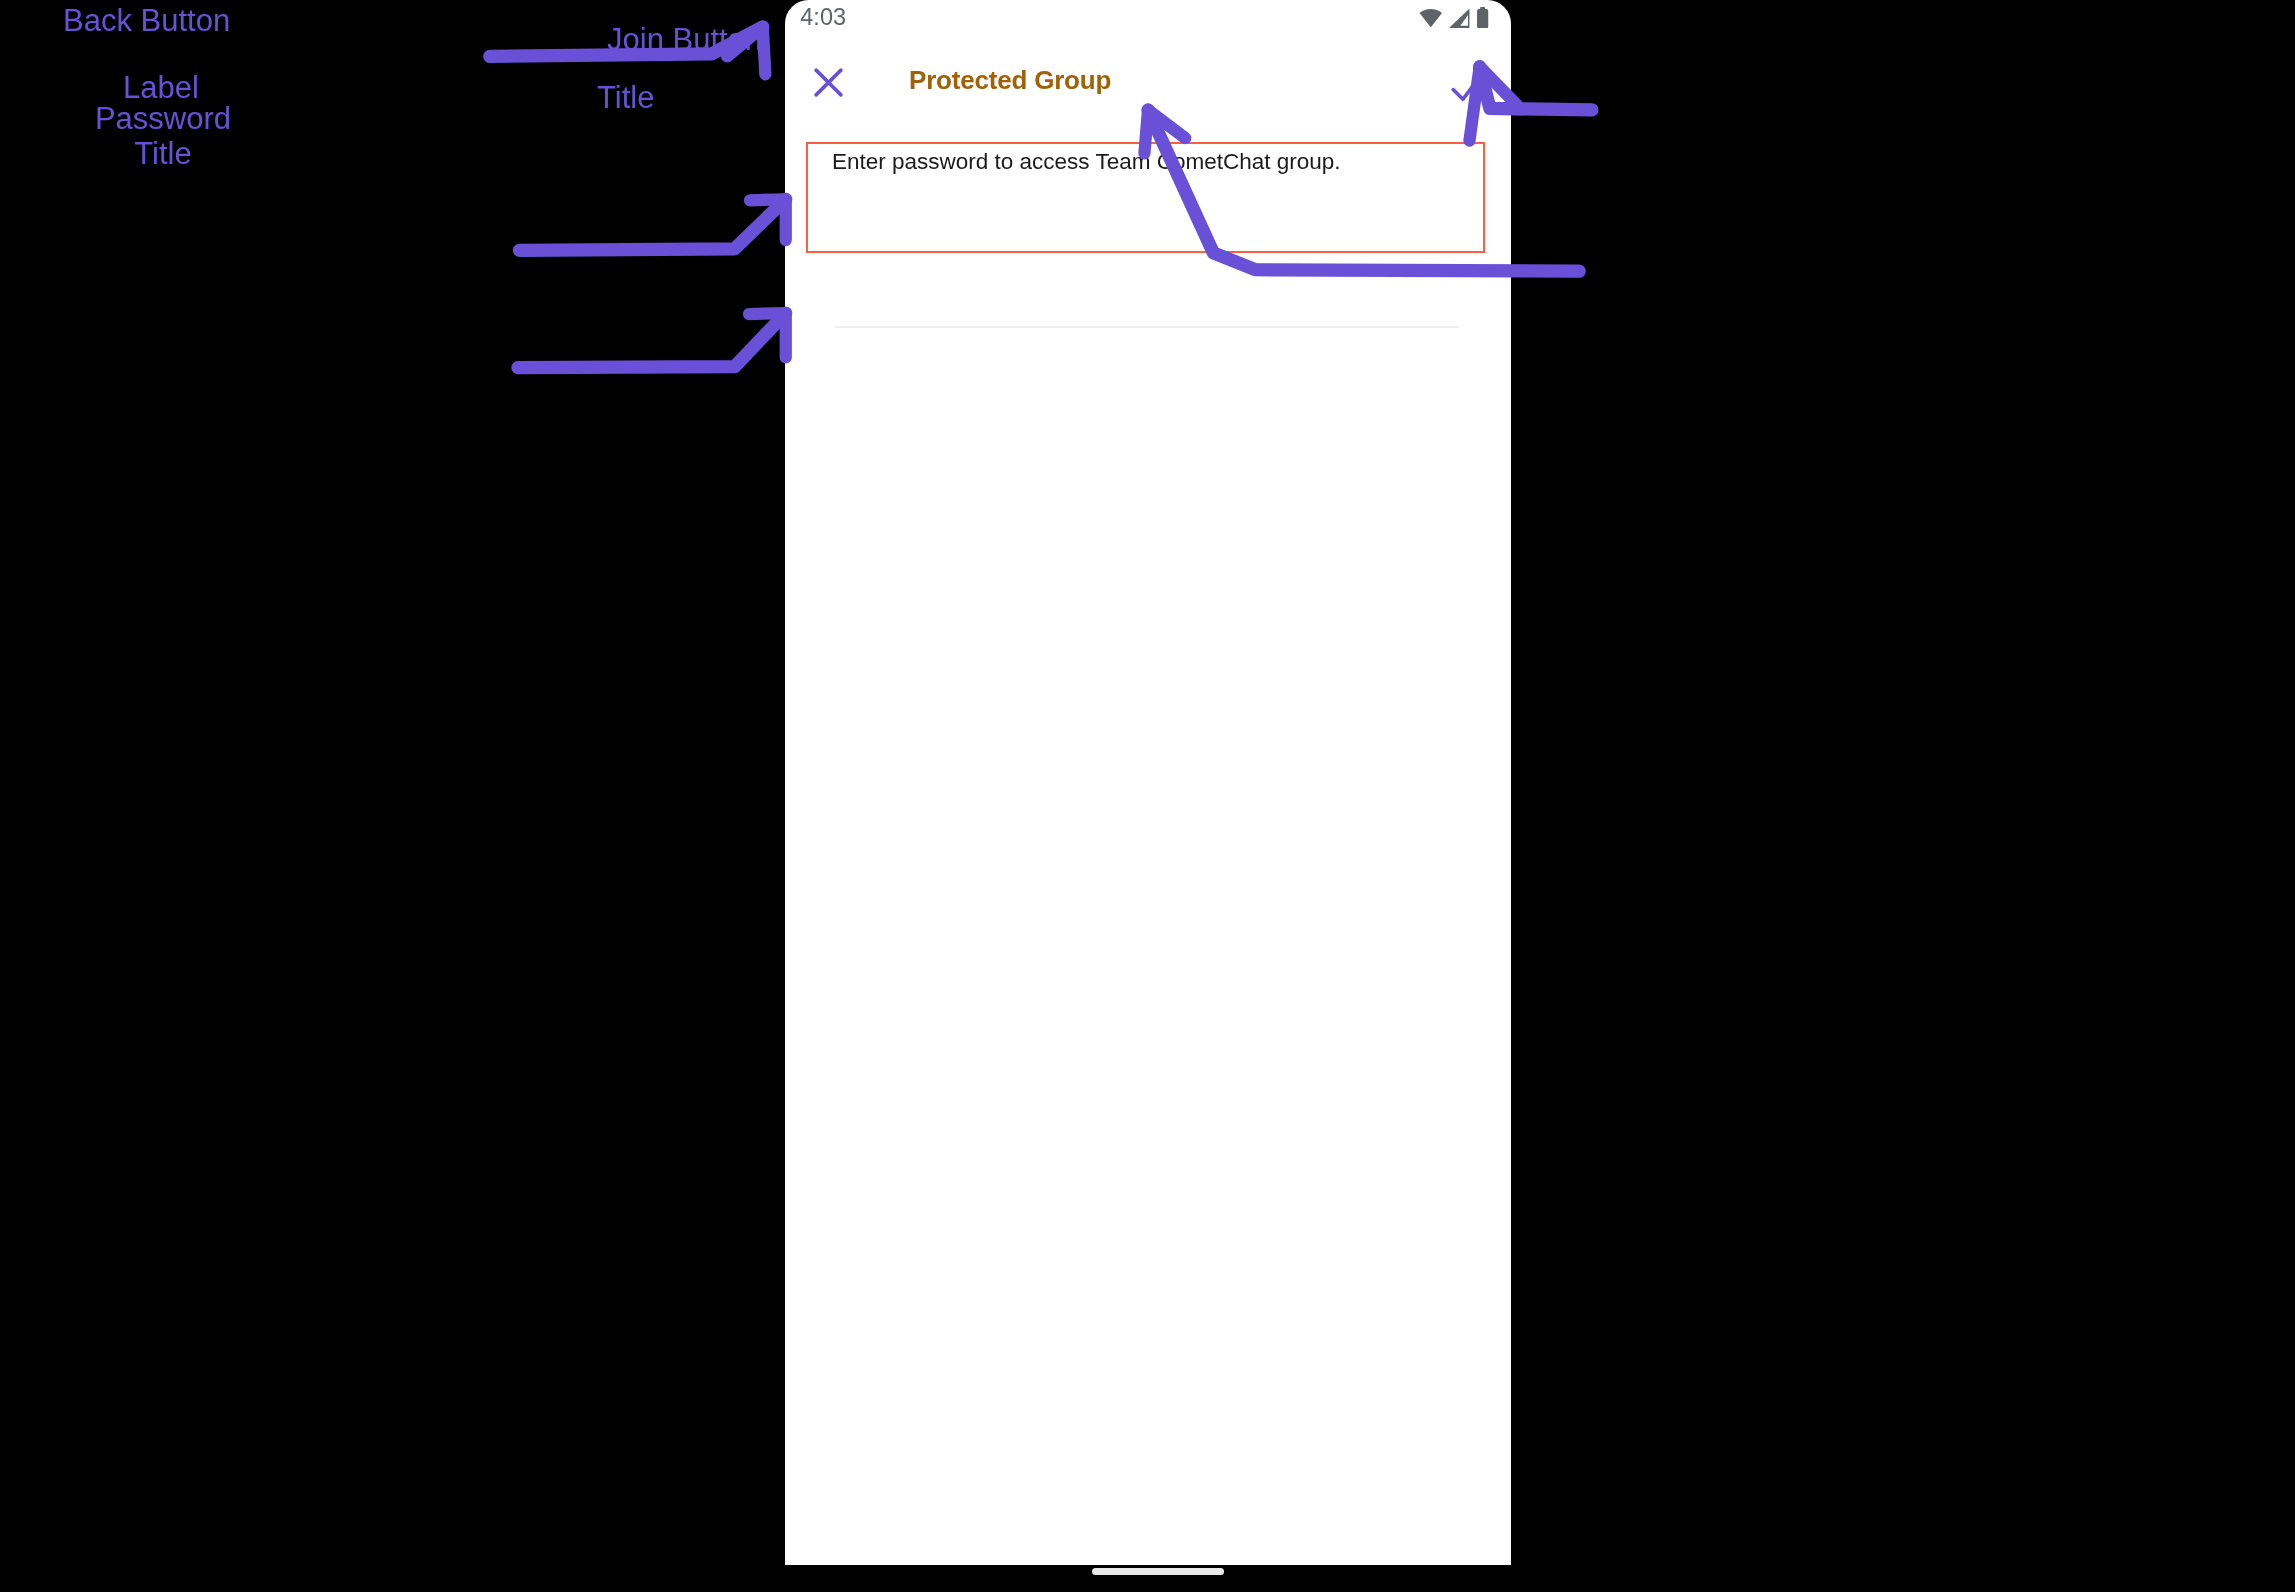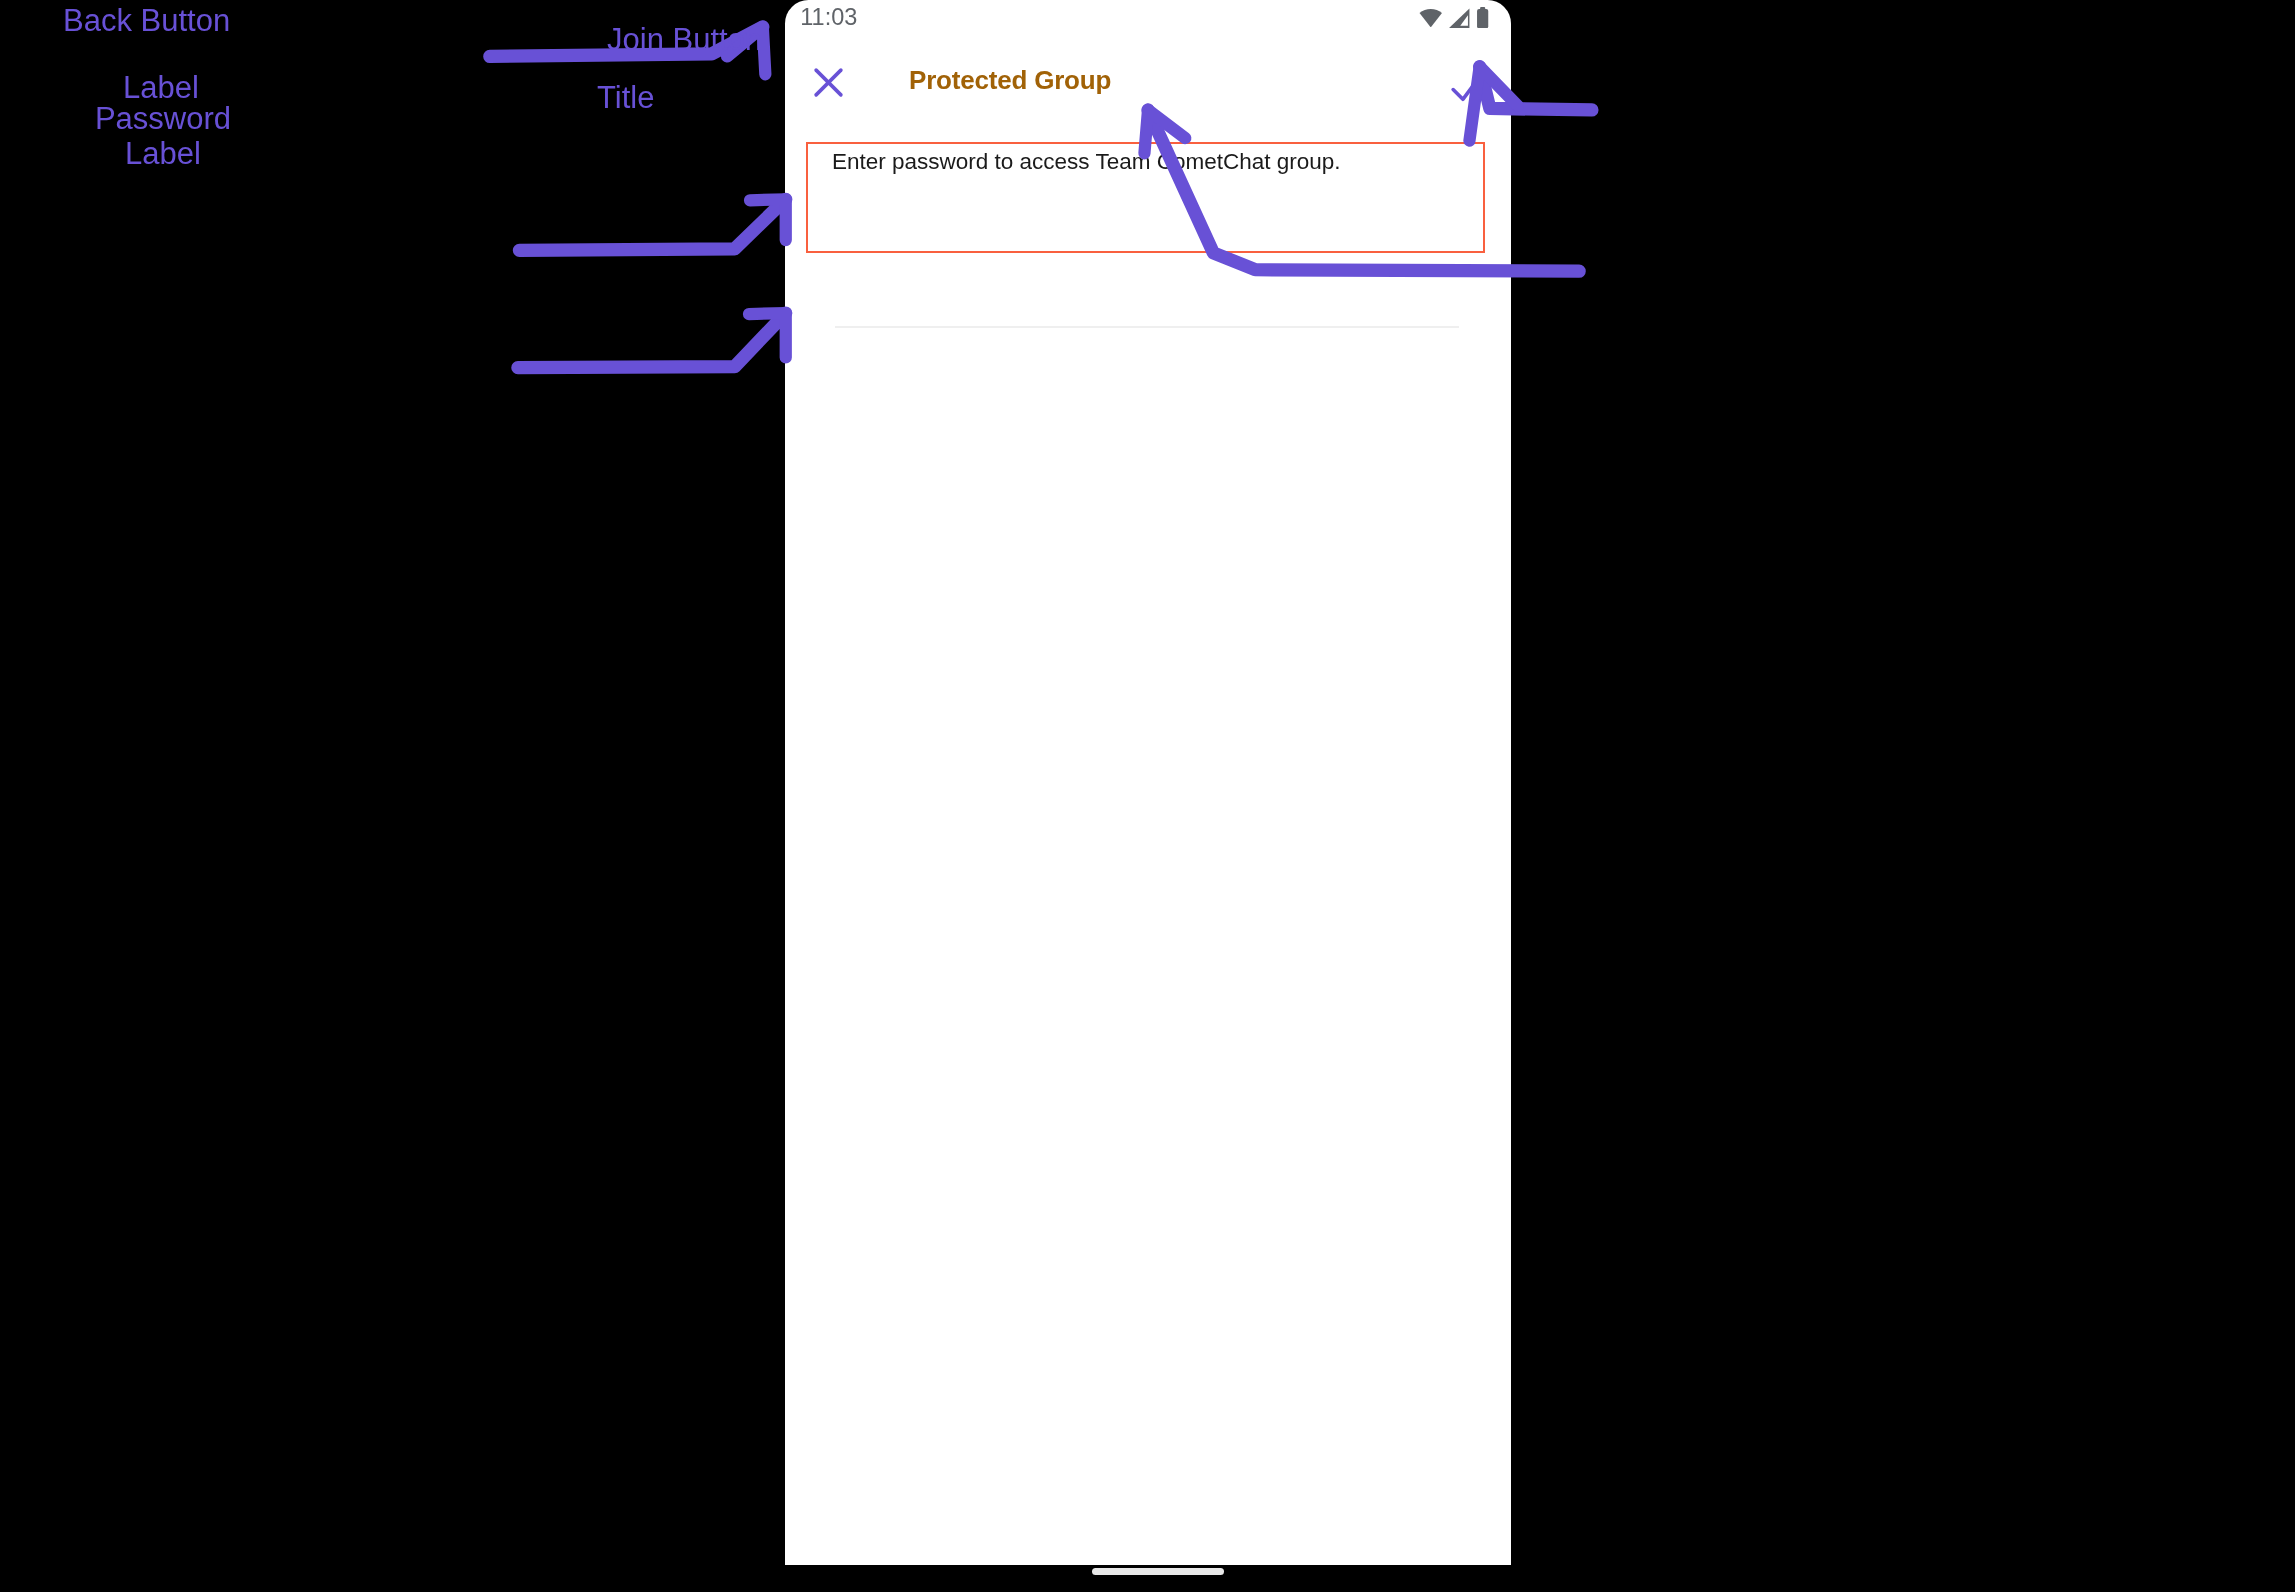--- a/index.html
+++ b/index.html
@@ -178,21 +178,21 @@
   }
 </style>
 </head>
 <body>
 
 <div id="root">
 
   <div id="phone">
 
     <div id="statusbar">
-      <div id="status-time">11:03</div>
+      <div id="status-time">4:03</div>
       <div id="status-icons">
         <svg class="si" width="23.5" height="19.4" viewBox="0 0 46 38">
           <path d="M23 38 L1 10 A34 34 0 0 1 45 10 Z" fill="#5f6368"></path>
         </svg>
         <svg class="si" width="22.5" height="20.4" viewBox="0 0 44 40">
           <path d="M42 1 L42 39 L2 39 Z" fill="#5f6368"></path>
           <path d="M39 14 L39 35 L24 35 Z" fill="#ffffff"></path>
         </svg>
         <svg class="si" width="13.3" height="21.4" viewBox="0 0 26 42">
           <rect x="8" y="0" width="10" height="6" rx="2" fill="#5f6368"></rect>
@@ -247,19 +247,19 @@
         <path d="M2900 130 L2880 275 M2900 130 L2975 207" stroke-width="24"></path>
 
         <path d="M3095 531 L2460 528 L2378 495 L2250 215"></path>
         <path d="M2250 215 L2243 300 M2250 215 L2323 270" stroke-width="24"></path>
       </g>
     </svg>
 
     <div class="an-label" id="an-back">Back Button</div>
     <div class="an-label" id="an-label">Label</div>
     <div class="an-label" id="an-pwinput">Password
-Label</div>
+Title</div>
     <div class="an-label" id="an-join">Join Button</div>
     <div class="an-label" id="an-title">Title</div>
   </div>
 
 </div>
 
 
 </body></html>

